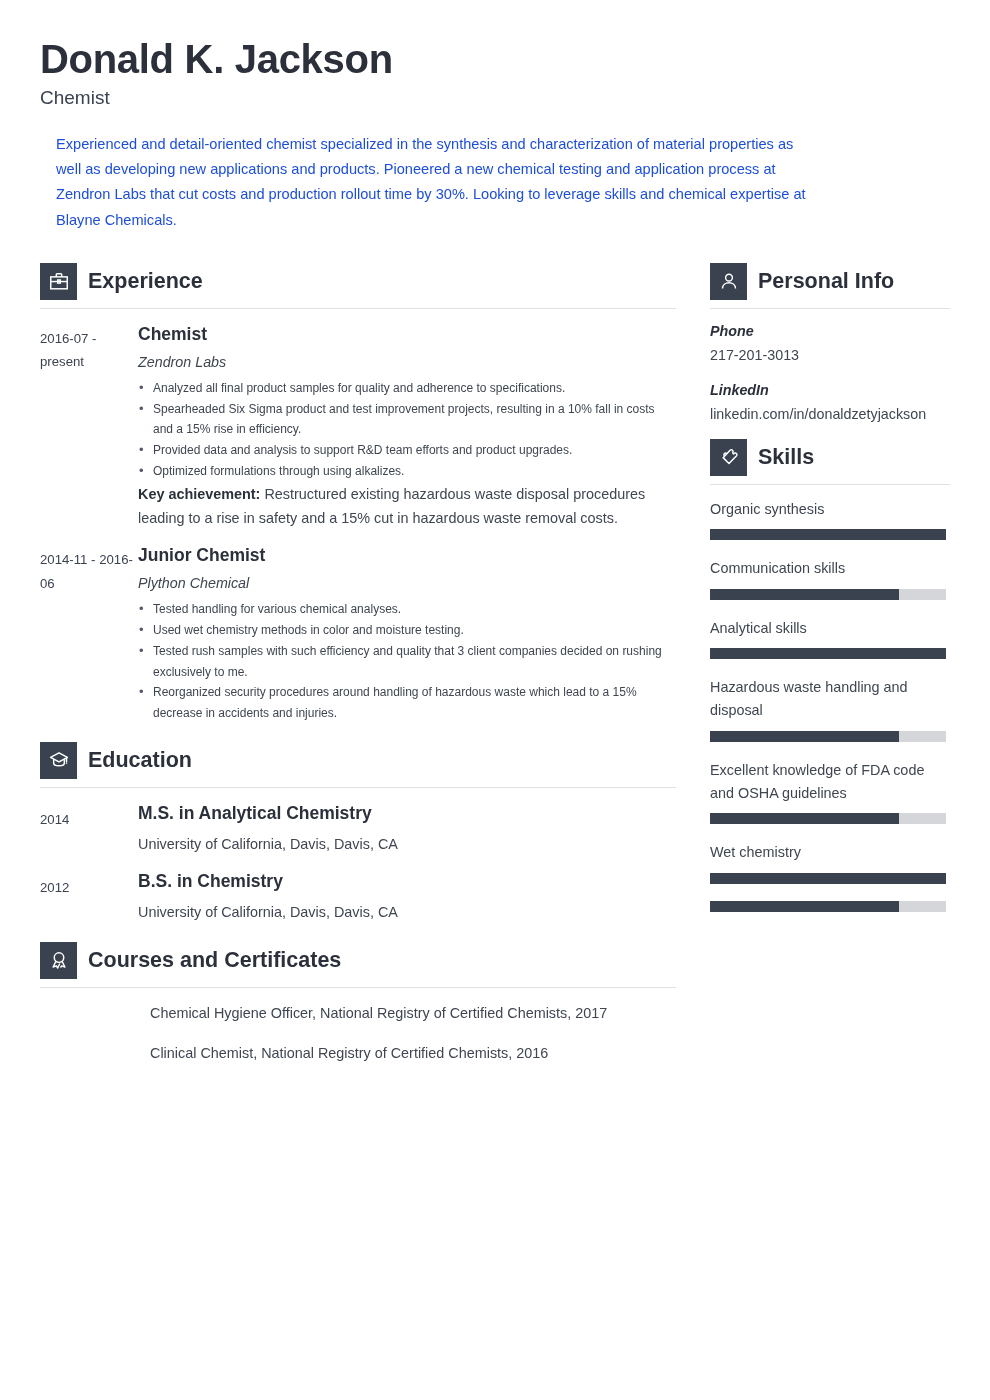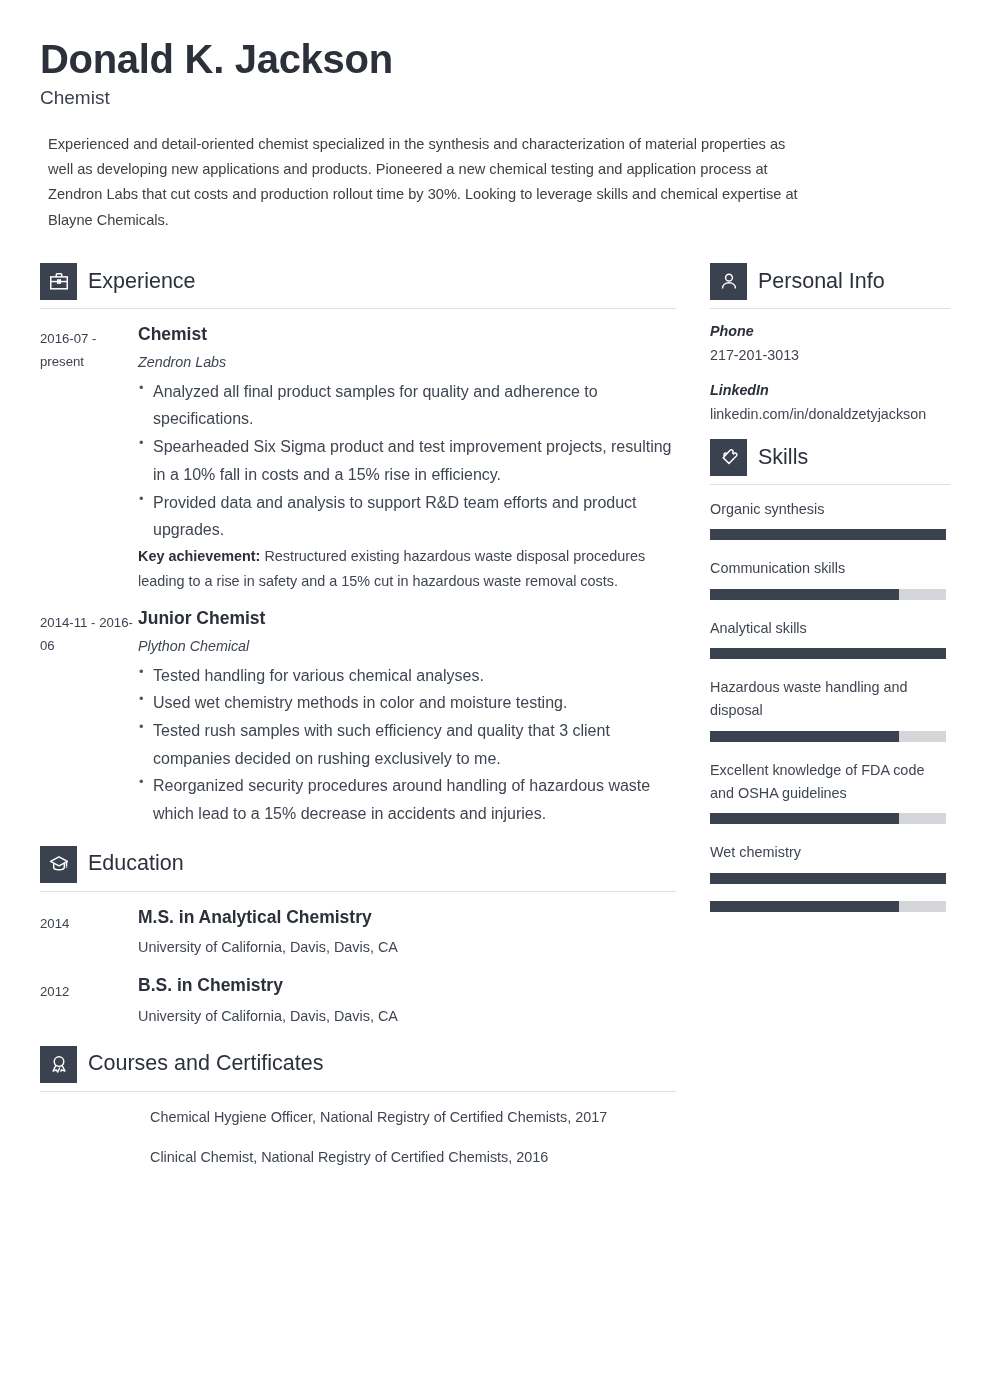--- a/index.html
+++ b/index.html
@@ -35,22 +35,22 @@
   .job-title {
     font-size: 19px;
     font-weight: normal;
     color: #3b4250;
     margin: 0 0 22px 0;
     line-height: 1.2;
   }
   .summary {
     font-size: 14.6px;
     line-height: 1.73;
-    color: #404040;
-    margin: 0 0 30px 8px;
+    color: #1d4ed8;
+    margin: 0 0 30px 16px;
     max-width: 908px;
   }
 
   
   .body-cols {
     display: flex;
     align-items: flex-start;
   }
   .col-main { width: 636px; flex: 0 0 636px; }
   .col-spacer { width: 34px; flex: 0 0 34px; }
@@ -69,21 +69,21 @@
     height: 37px;
     flex: 0 0 37px;
     background: #3a4250;
     display: flex;
     align-items: center;
     justify-content: center;
   }
   .sec-icon svg { display: block; }
   .sec-title {
     font-size: 21.5px;
-    font-weight: normal;
+    font-weight: bold;
     color: #2b303b;
     line-height: 1;
   }
   .sec-rule {
     height: 1px;
     background: #dcdfe3;
     margin-bottom: 15px;
   }
   .sec-rule.side { margin-bottom: 13px; }
 
@@ -124,21 +124,21 @@
     line-height: 1.5;
   }
   ul.bullets {
     list-style: none;
     margin: 0;
     padding: 0;
   }
   ul.bullets li {
     position: relative;
     padding-left: 15px;
-    font-size: 16px;
+    font-size: 12px;
     line-height: 1.73;
     color: #3f4651;
     margin-bottom: 0;
   }
   ul.bullets li::before {
     content: "\2022";
     position: absolute;
     left: 1px;
     top: -1px;
     font-size: 13px;
@@ -231,20 +231,21 @@
 
         <div class="entry">
           <div class="entry-date">2016-07 - present</div>
           <div class="entry-body">
             <div class="entry-role">Chemist</div>
             <div class="entry-org">Zendron Labs</div>
             <ul class="bullets">
               <li>Analyzed all final product samples for quality and adherence to specifications.</li>
               <li>Spearheaded Six Sigma product and test improvement projects, resulting in a 10% fall in costs and a 15% rise in efficiency.</li>
               <li>Provided data and analysis to support R&amp;D team efforts and product upgrades.</li>
+              <li>Optimized formulations through using alkalizes.</li>
             </ul>
             <p class="achievement"><b>Key achievement:</b> <span>Restructured existing hazardous waste disposal procedures leading to a rise in safety and a 15% cut in hazardous waste removal costs.</span></p>
           </div>
         </div>
 
         <div class="entry">
           <div class="entry-date">2014-11 - 2016-06</div>
           <div class="entry-body">
             <div class="entry-role">Junior Chemist</div>
             <div class="entry-org">Plython Chemical</div>

